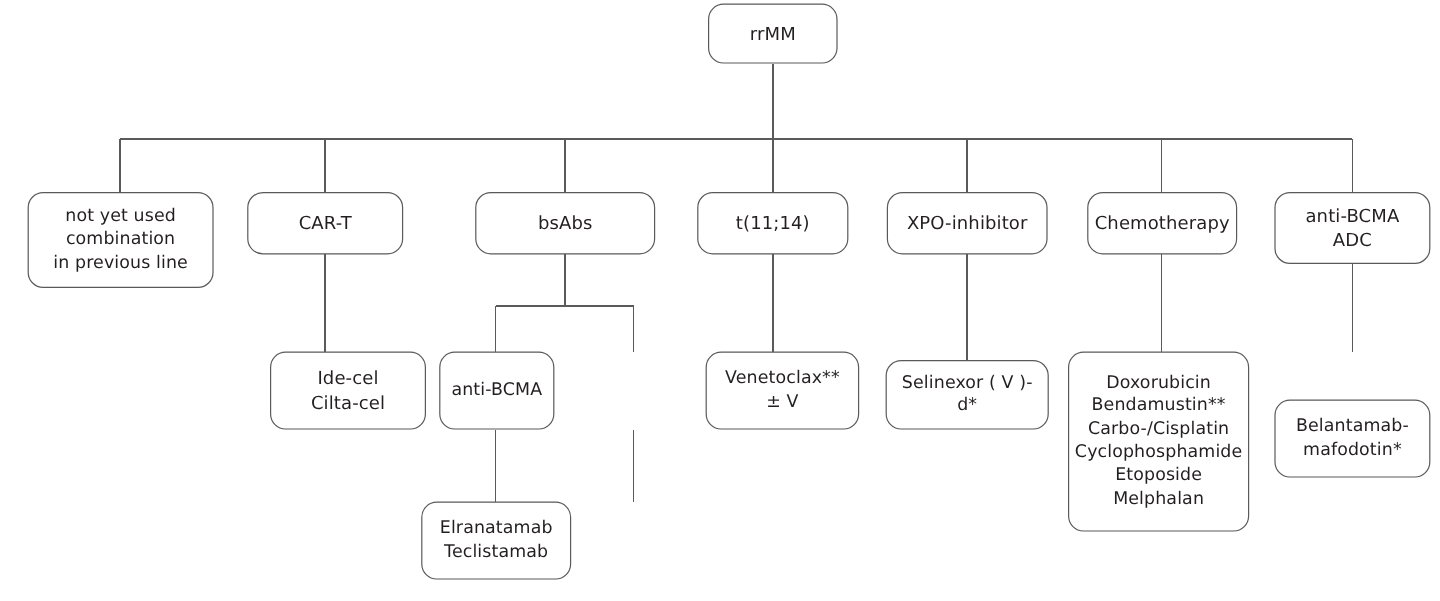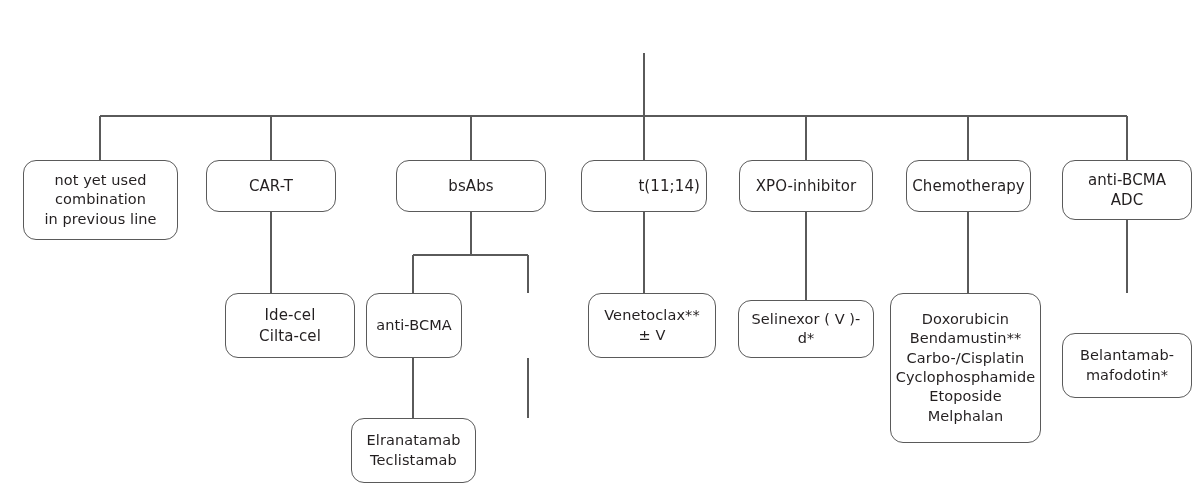--- a/index.html
+++ b/index.html
@@ -79,36 +79,39 @@
       <line x1="471" y1="212" x2="471" y2="255"></line>
       <line x1="413" y1="255" x2="528" y2="255"></line>
       <line x1="413" y1="255" x2="413" y2="293"></line>
       <line x1="528" y1="255" x2="528" y2="293"></line>
 
       <line x1="413" y1="358" x2="413" y2="418"></line>
       <line x1="528" y1="358" x2="528" y2="418"></line>
     </g>
   </svg>
 
+  <div class="node node-root" style="left:590px; top:3px; width:108px; height:50px;">
+    <span class="node-text">rrMM</span>
+  </div>
 
   <div class="node node-small" style="left:23px; top:160px; width:155px; height:80px;">
     <span class="node-text">not yet used
 combination
 in previous line</span>
   </div>
 
   <div class="node" style="left:206px; top:160px; width:130px; height:52px;">
     <span class="node-text">CAR-T</span>
   </div>
 
   <div class="node" style="left:396px; top:160px; width:150px; height:52px;">
     <span class="node-text">bsAbs</span>
   </div>
 
-  <div class="node" style="left:581px; top:160px; width:126px; height:52px;justify-content:flex-end;">
+  <div class="node" style="left:581px; top:160px; width:126px; height:52px;">
     <span class="node-text">t(11;14)</span>
   </div>
 
   <div class="node" style="left:739px; top:160px; width:134px; height:52px;align-items:center;">
     <span class="node-text">XPO-inhibitor</span>
   </div>
 
   <div class="node" style="left:906px; top:160px; width:125px; height:52px;">
     <span class="node-text">Chemotherapy</span>
   </div>

